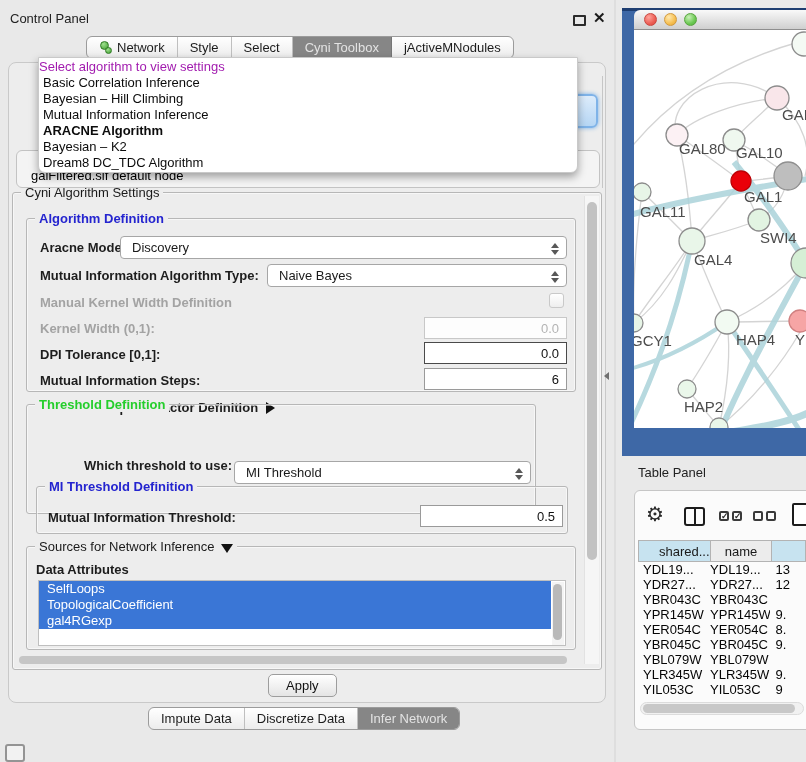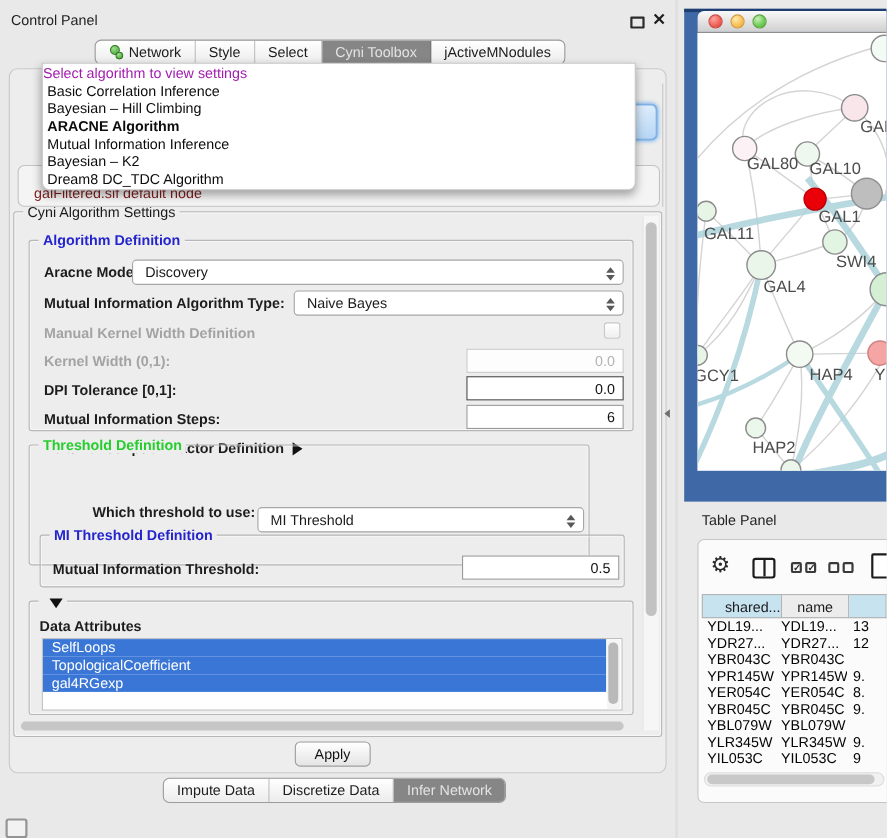--- a/index.html
+++ b/index.html
@@ -24,21 +24,21 @@
                      border-radius:50%; background:radial-gradient(circle at 35% 30%,#9fe08f,#3f9e2f); border:1px solid #2e7a22; }
   .neticon::after  { content:""; position:absolute; right:0; bottom:0; width:5px; height:5px;
                      border-radius:50%; background:radial-gradient(circle at 35% 30%,#9fe08f,#3f9e2f); border:1px solid #2e7a22; }
 
   .outer-panel { left:8px; top:62px; width:598px; height:641px; background:#ededed;
                  border:1px solid #c9c9c9; border-radius:8px; }
 
   
   .ghost-combo { left:16px; top:150px; width:584px; height:38px; border:1px solid #c3c3c3;
                  border-radius:6px; background:#f4f4f4; z-index:5; }
-  .ghost-combo span { position:absolute; left:14px; top:17px; color:#7f1d1d; font-size:13px; }
+  .ghost-combo span { position:absolute; left:14px; top:17px; color:#000000; font-size:13px; }
   .ghost-line { left:602px; top:76px; width:1px; height:112px; background:#c6c6c6; z-index:3; }
   .ghost-spinner { left:572px; top:94px; width:26px; height:34px; border:2px solid #7fb3e8;
                    border-radius:6px; background:linear-gradient(#ddecfb,#b6d6f4); z-index:4;
                    box-shadow:0 0 4px rgba(90,160,230,.8); }
   .popup { left:38px; top:57px; width:540px; height:116px; background:#ffffff;
            border:1px solid #c9c9c9; border-radius:0 0 7px 7px; z-index:20;
            box-shadow:0 4px 9px rgba(0,0,0,.35); }
   .pop-placeholder { height:17px; line-height:17px; text-align:left; color:#a21caf; font-size:13px; }
   .pop-item { height:16px; line-height:16px; padding-left:4px; font-size:13px; color:#0c0c0c; white-space:nowrap; }
   .pop-item.selected { font-weight:bold; }
@@ -167,22 +167,22 @@
 <div class="abs ghost-spinner"></div>
 <div class="abs ghost-combo">
   <span>galFiltered.sif default node</span>
 </div>
 
 <div class="abs popup">
   <div class="pop-placeholder">Select algorithm to view settings</div>
   <div id="pop-items">
       <div class="pop-item">Basic Correlation Inference</div>
       <div class="pop-item">Bayesian – Hill Climbing</div>
+      <div class="pop-item">Mutual Information Inference</div>
       <div class="pop-item selected">ARACNE Algorithm</div>
-      <div class="pop-item">Mutual Information Inference</div>
       <div class="pop-item">Bayesian – K2</div>
       <div class="pop-item">Dream8 DC_TDC Algorithm</div>
     </div>
 </div>
 
 <div class="group" style="left:12px; top:192px; width:590px; height:478px;">
   <span class="gtitle">Cyni Algorithm Settings</span>
 </div>
 
 <div class="group" style="left:26px; top:218px; width:550px; height:174px;">
@@ -234,21 +234,21 @@
       <i class="dn"></i>
     </span>
 </div>
 <div class="group" style="left:36px; top:486px; width:532px; height:48px;">
   <span class="gtitle blue">MI Threshold Definition</span>
 </div>
 <div class="flabel" style="left:48px; top:510px;">Mutual Information Threshold:</div>
 <div class="tfield" style="left:420px; top:505px; width:143px;">0.5</div>
 
 <div class="group" style="left:26px; top:546px; width:550px; height:104px;">
-  <span class="gtitle"><span class="tri-down"></span></span>
+  <span class="gtitle"><span>Sources for Network Inference</span><span class="tri-down"></span></span>
 </div>
 <div class="flabel" style="left:36px; top:562px;">Data Attributes</div>
 <div class="abs attr-list">
   <div id="attr-items">
       <div class="attr-item">SelfLoops</div>
       <div class="attr-item">TopologicalCoefficient</div>
       <div class="attr-item">gal4RGexp</div>
     </div>
   <div class="attr-scroll">
       <div class="attr-thumb"></div>

